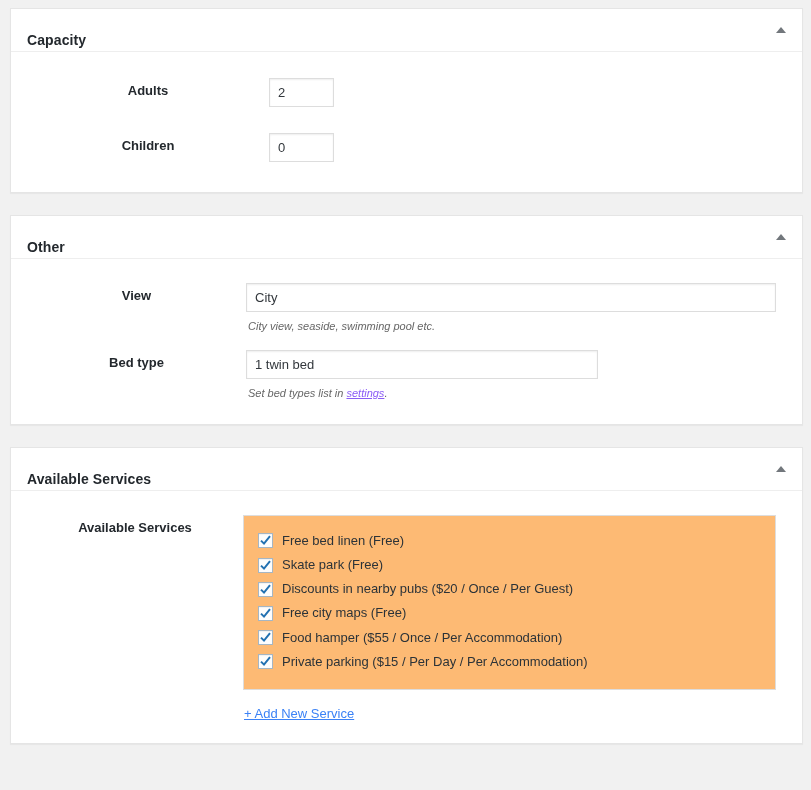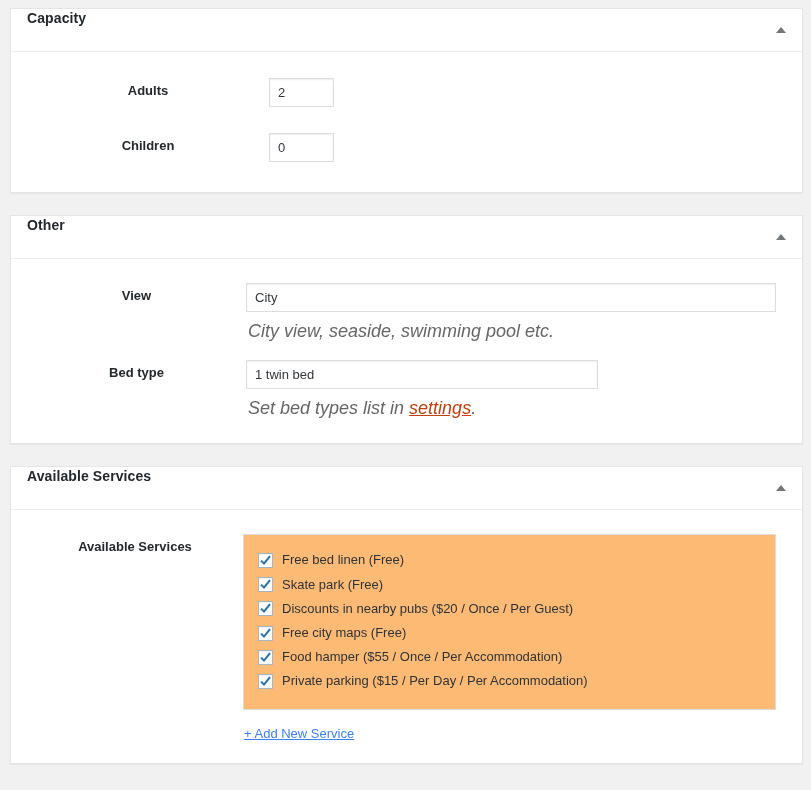--- a/index.html
+++ b/index.html
@@ -32,21 +32,21 @@
     border: 1px solid #e5e5e5;
     box-shadow: 0 1px 1px rgba(0,0,0,.04);
     margin-bottom: 22px;
     position: relative;
   }
   .panel-header {
     position: relative;
     height: 42px;
     border-bottom: 1px solid #eeeeee;
     display: flex;
-    align-items: flex-start;
+    align-items: flex-end;
     padding: 0 16px;
     cursor: pointer;
     user-select: none;
   }
   .panel-title {
     font-size: 14px;
     font-weight: 600;
     line-height: 1.4;
     color: #23282d;
     margin: 0;
@@ -113,27 +113,27 @@
     padding: 3px 8px;
     border-radius: 0;
     outline: none;
   }
   input.txt-small { width: 65px; }
   input.txt-wide  { width: 530px; }
   input.txt-mid   { width: 352px; }
 
   .field-desc {
     font-style: italic;
-    font-size: 18px;
+    font-size: 11px;
     color: #666;
     margin: 7px 0 0 2px;
     line-height: 1.4;
   }
   a.link {
-    color: #c2410c;
+    color: #8b5cf6;
     text-decoration: underline;
   }
 
   
   .services-box {
     box-sizing: border-box;
     width: 533px;
     border: 1px solid #ddd;
     background: #fdba74;
     padding: 16px 14px 18px 14px;

